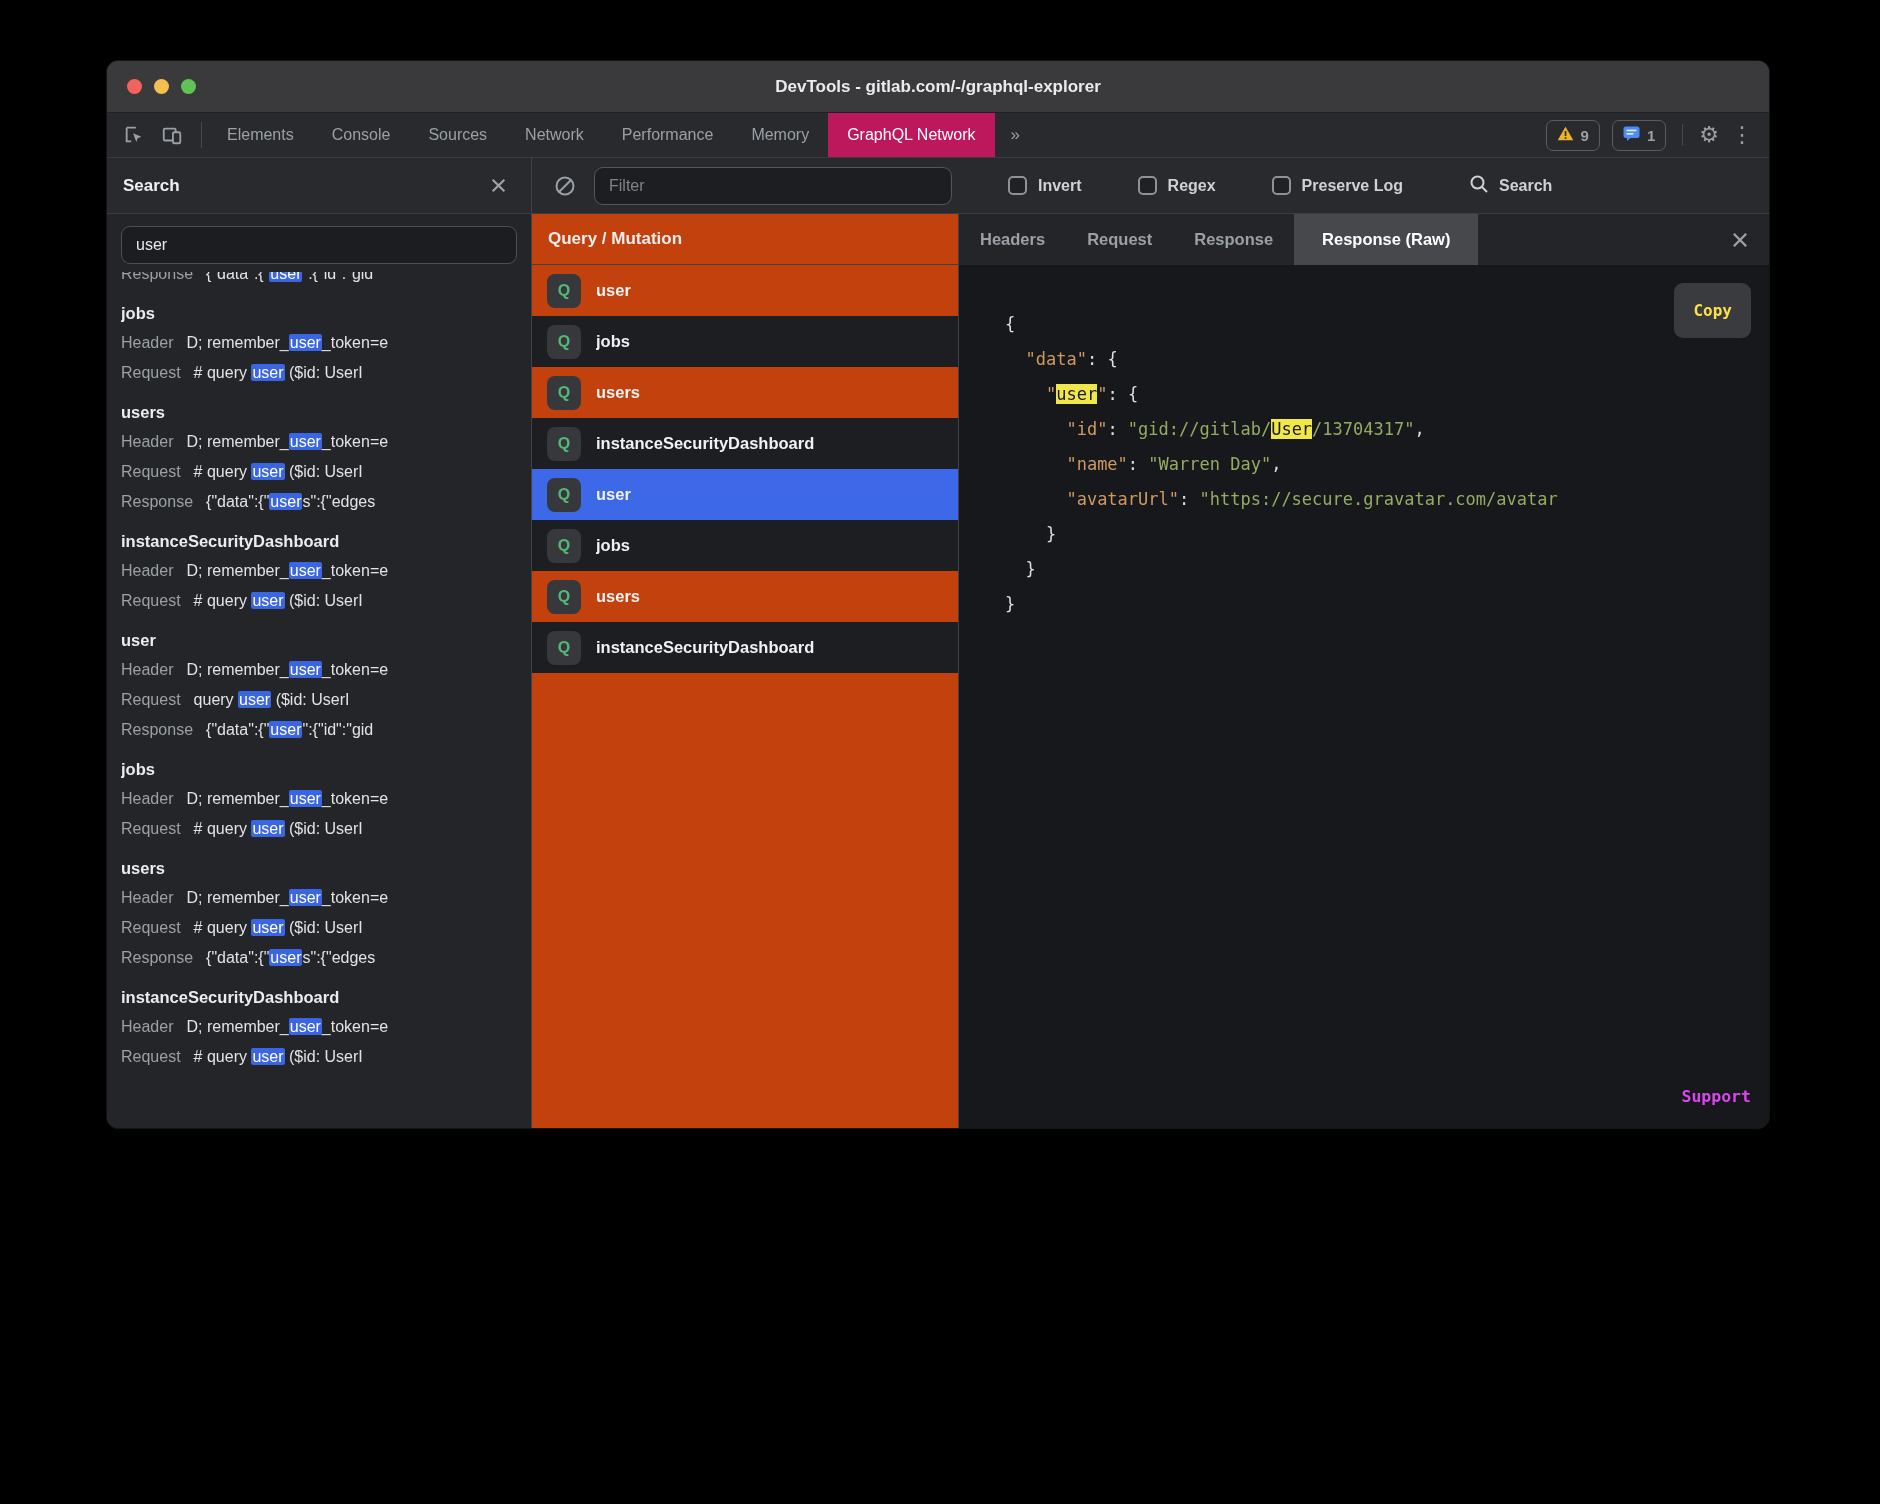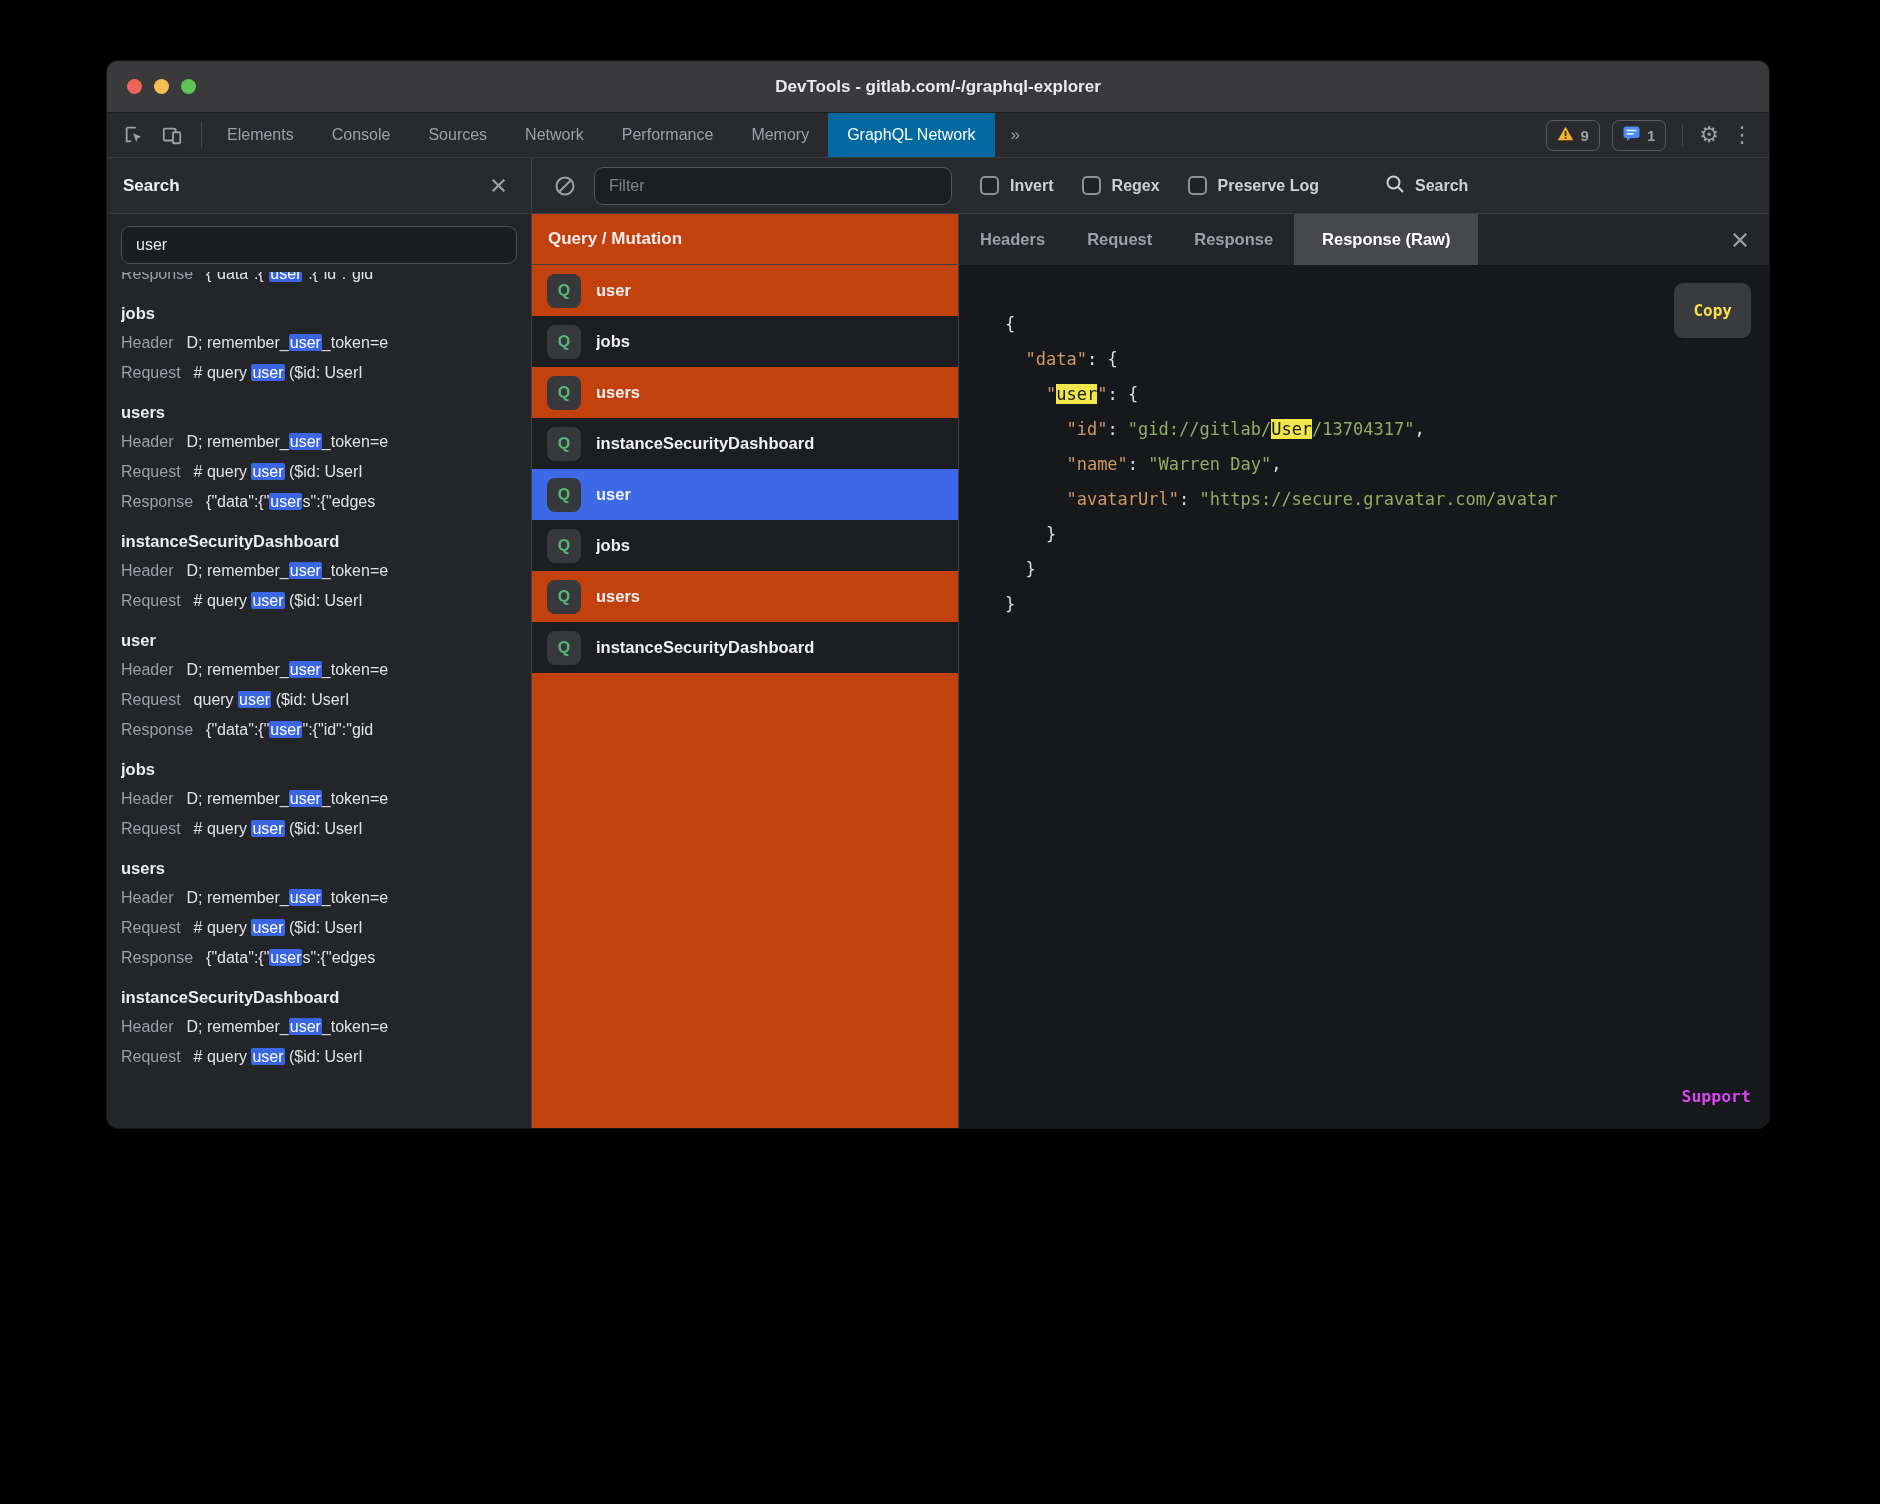--- a/index.html
+++ b/index.html
@@ -18,38 +18,38 @@
   .light.red{background:#f2635c;}.light.yellow{background:#f5bf4f;}.light.green{background:#5fc454;}
   .title{flex:1;text-align:center;color:#ebebed;font-weight:bold;font-size:17px;}
 
   
   .tabbar{height:45px;background:#292a2d;display:flex;align-items:stretch;flex:0 0 auto;
     border-bottom:1px solid #3a3b3e;}
   .tb-icons{display:flex;align-items:center;gap:16px;padding:0 12px 0 16px;}
   .tb-sep{width:1px;background:#47484b;margin:9px 6px;}
   .icon-btn{display:flex;align-items:center;justify-content:center;color:#9aa0a6;}
   .tab{display:flex;align-items:center;padding:0 19px;color:#9aa0a6;font-size:16px;}
-  .tab.selected{background:#0369a1;color:#fff;}
+  .tab.selected{background:#be185d;color:#fff;}
   .chevrons{display:flex;align-items:center;color:#9aa0a6;padding:0 16px;font-size:17px;letter-spacing:-2px;}
   .tb-right{margin-left:auto;display:flex;align-items:center;gap:12px;padding-right:16px;}
   .badge{display:flex;align-items:center;gap:7px;border:1px solid #5a5b5f;border-radius:7px;
     height:31px;padding:0 10px;color:#9aa0a6;font-size:15px;font-weight:600;}
   .gear,.kebab{color:#9aa0a6;font-size:22px;line-height:1;}
 
   
   .toolbar{height:56px;background:#292a2d;border-bottom:1px solid #3c3d40;display:flex;flex:0 0 auto;}
   .tool-left{width:425px;flex:0 0 auto;display:flex;align-items:center;justify-content:space-between;
     padding:0 24px 0 16px;border-right:1px solid #404144;}
   .search-title{color:#eef0f1;font-weight:bold;font-size:17px;}
   .tool-right{flex:1;display:flex;align-items:center;padding:0 22px;}
   .filter-input{width:358px;height:38px;background:#1d1e21;border:1px solid #55565a;border-radius:9px;
     color:#e8eaed;font-size:16px;padding:0 14px;margin-left:18px;outline:none;
     font-family:"Liberation Sans","DejaVu Sans",sans-serif;}
   .filter-input::placeholder{color:#7f848a;}
-  .cb-group{display:flex;align-items:center;gap:11px;margin-left:28px;}
+  .cb-group{display:flex;align-items:center;gap:11px;margin-left:56px;}
   .checkbox{width:19px;height:19px;border:2px solid #8e9297;border-radius:5px;background:#202124;}
   .cb-label{color:#ced2d6;font-weight:600;font-size:16px;}
   .search-toggle{margin-left:66px;display:flex;align-items:center;gap:10px;color:#ced2d6;
     font-weight:600;font-size:16px;}
 
   
   .content{flex:1;display:flex;min-height:0;}
 
   .col-left{width:425px;flex:0 0 auto;border-right:1px solid #404144;background:#242528;
     display:flex;flex-direction:column;overflow:hidden;}

